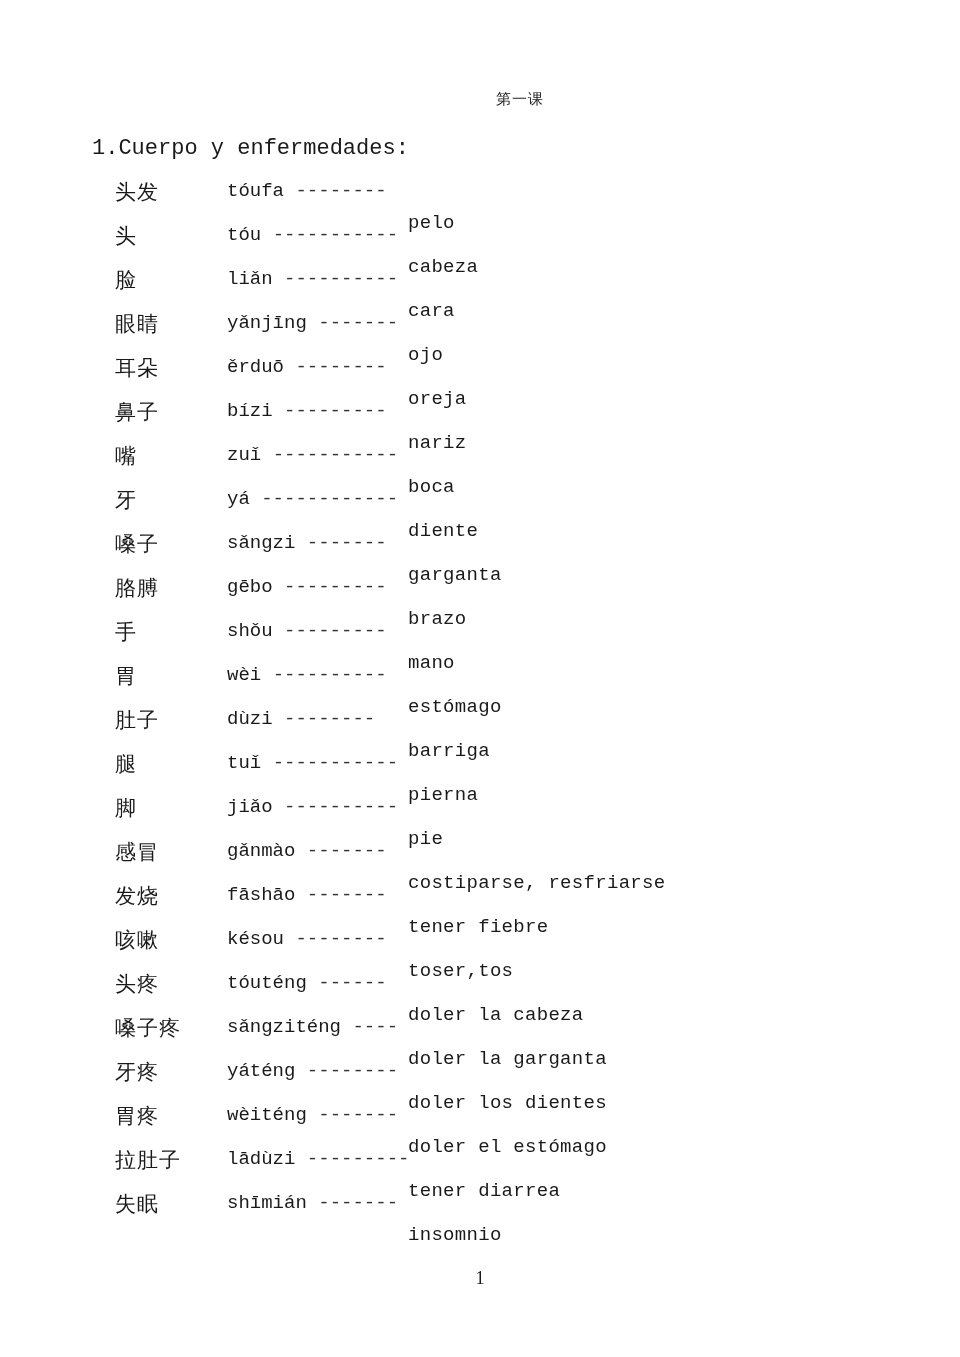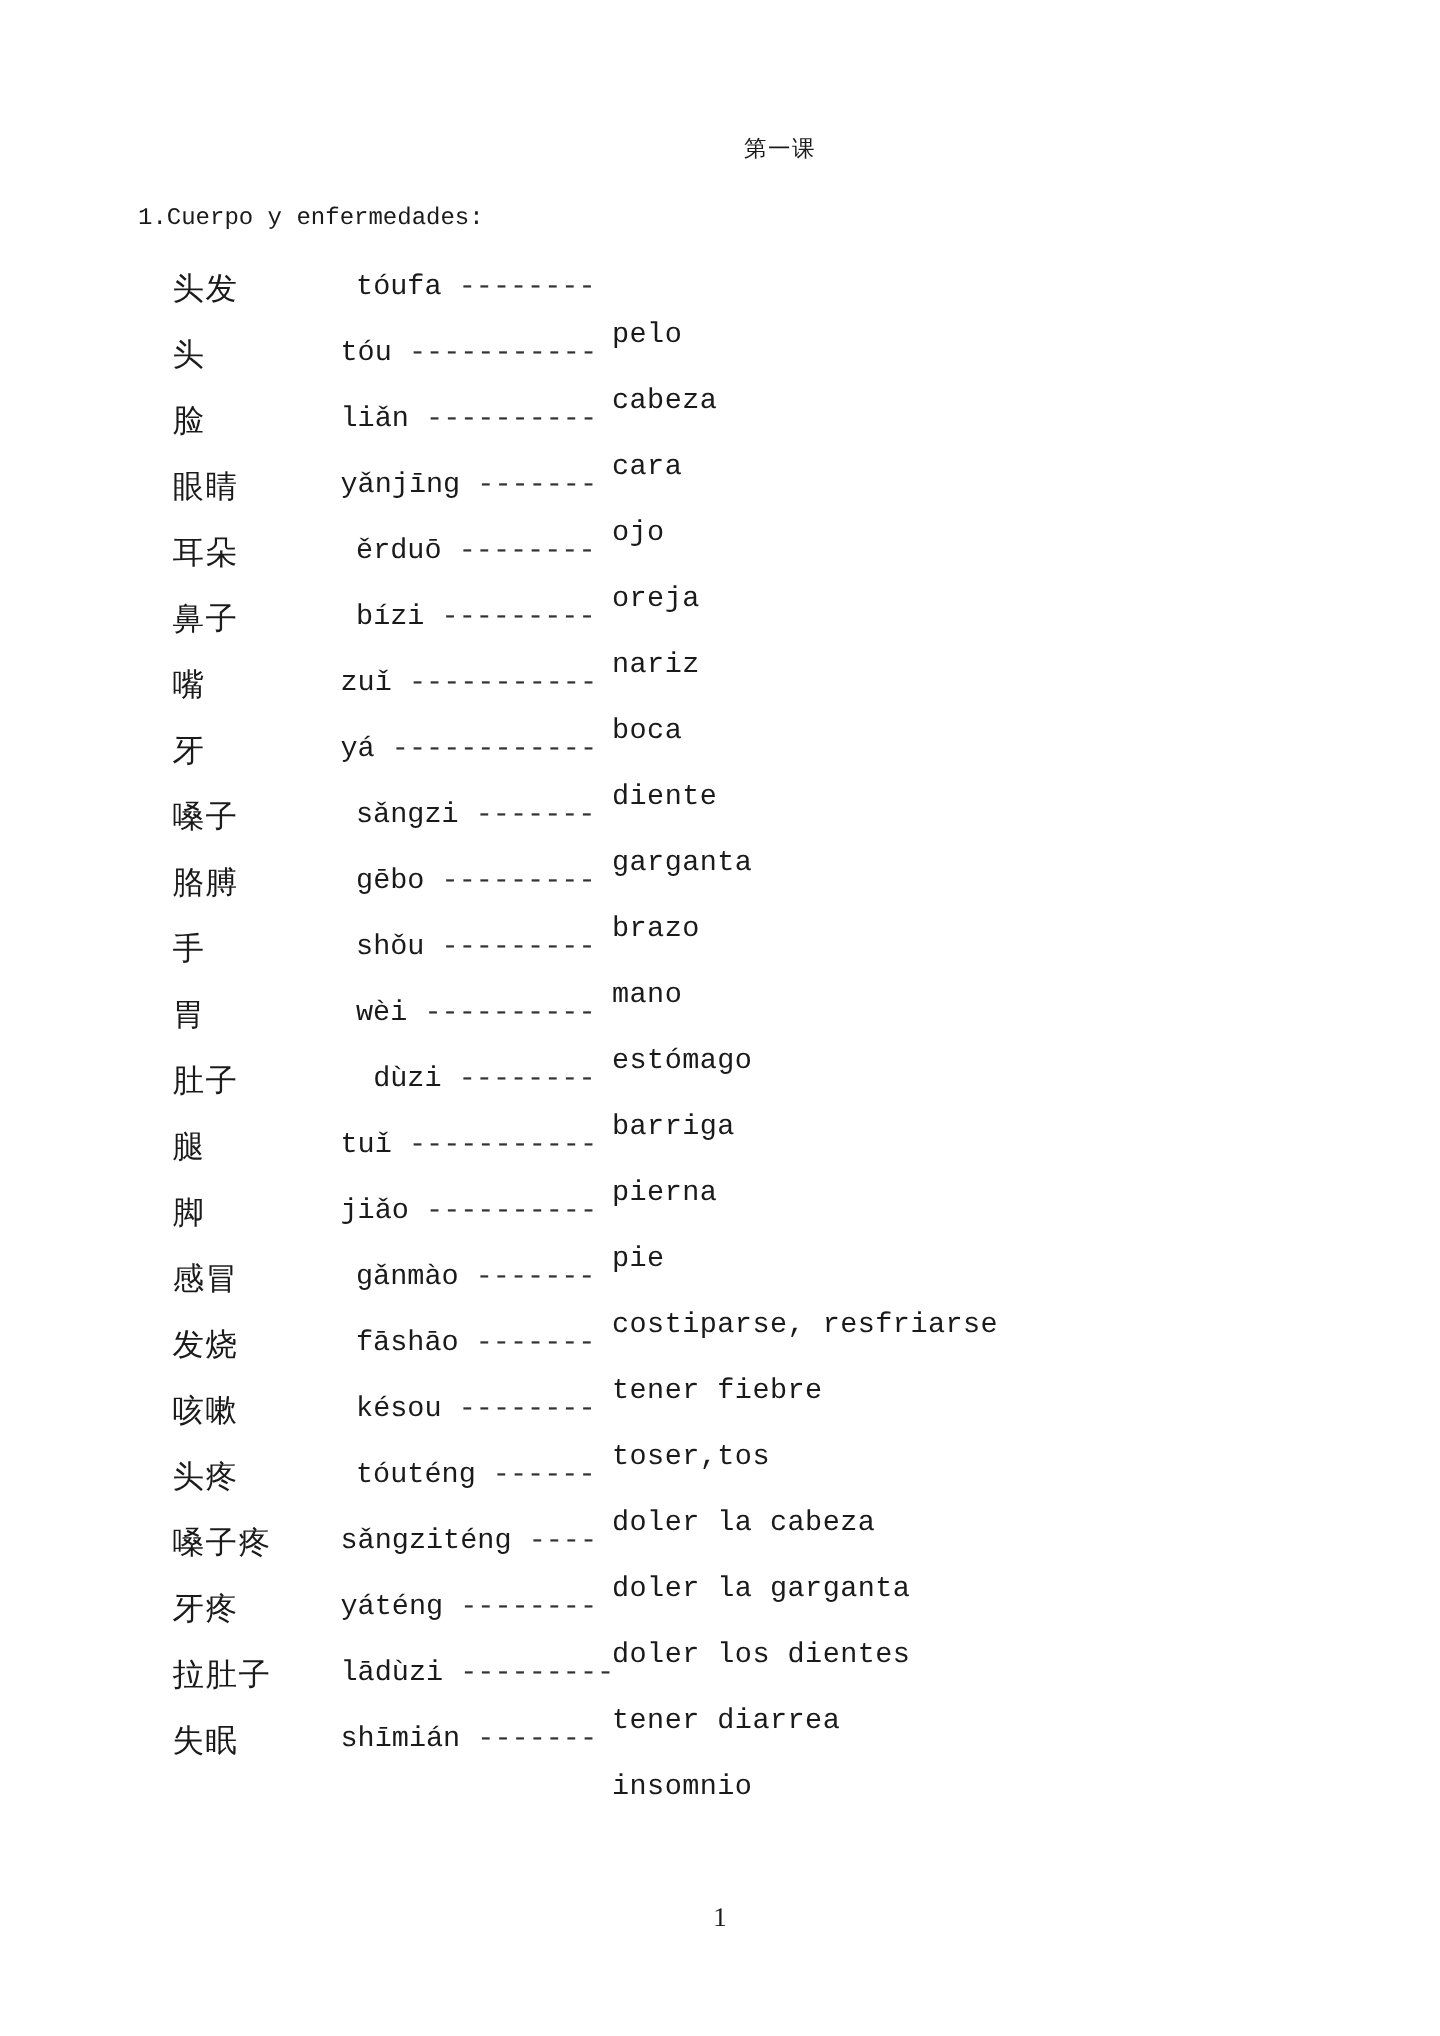--- a/index.html
+++ b/index.html
@@ -3,23 +3,23 @@
 <meta charset="utf-8">
 <style>
   html, body { margin: 0; padding: 0; background: #ffffff; }
   body { width: 960px; height: 1357px; position: relative; overflow: hidden; color: #1a1a1a; }
   .page-title {
     position: absolute; left: 0; width: 960px; top: 90px;
     text-align: center; font-family: "DejaVu Sans", sans-serif; font-size: 15px; letter-spacing: 1px; margin-left: 40px;
   }
   .section-heading {
     position: absolute; left: 92px; top: 136px;
-    font-family: "Liberation Mono", "DejaVu Sans Mono", monospace; font-size: 16px;
+    font-family: "Liberation Mono", "DejaVu Sans Mono", monospace; font-size: 22px;
   }
-  .vocab-list { position: absolute; left: 0; top: 176px; width: 871px; margin: 0; padding: 0; list-style: none; text-align: right; }
+  .vocab-list { position: absolute; left: 0; top: 176px; width: 871px; margin: 0; padding: 0; list-style: none; }
   .vocab-row { position: relative; height: 44px; }
   .hanzi {
     position: absolute; left: 115px; top: 2px;
     font-family: "DejaVu Sans", sans-serif; font-size: 21px; letter-spacing: 1px;
   }
   .pinyin-dash {
     position: absolute; left: 227px; top: 4px; width: 170px; white-space: pre;
     font-family: "Liberation Mono", "DejaVu Sans Mono", monospace; font-size: 19px;
   }
   .pinyin-dash .dash { color: #333; }
@@ -138,20 +138,25 @@
       <span class="hanzi">嗓子疼</span>
       <span class="pinyin-dash"><span>sǎngziténg</span><span class="gap"> </span><span class="dash">----</span></span>
       <span class="spanish">doler la garganta</span>
     </li>
     <li class="vocab-row">
       <span class="hanzi">牙疼</span>
       <span class="pinyin-dash"><span>yáténg</span><span class="gap"> </span><span class="dash">--------</span></span>
       <span class="spanish">doler los dientes</span>
     </li>
     <li class="vocab-row">
+      <span class="hanzi">胃疼</span>
+      <span class="pinyin-dash"><span>wèiténg</span><span class="gap"> </span><span class="dash">-------</span></span>
+      <span class="spanish">doler el estómago</span>
+    </li>
+    <li class="vocab-row">
       <span class="hanzi">拉肚子</span>
       <span class="pinyin-dash"><span>lādùzi</span><span class="gap"> </span><span class="dash">---------</span></span>
       <span class="spanish">tener diarrea</span>
     </li>
     <li class="vocab-row">
       <span class="hanzi">失眠</span>
       <span class="pinyin-dash"><span>shīmián</span><span class="gap"> </span><span class="dash">-------</span></span>
       <span class="spanish">insomnio</span>
     </li>
   </ul>

